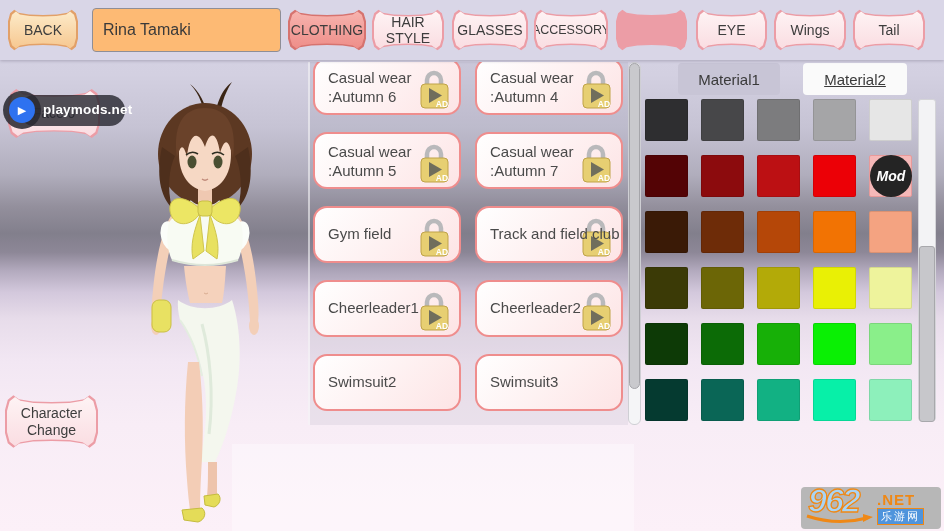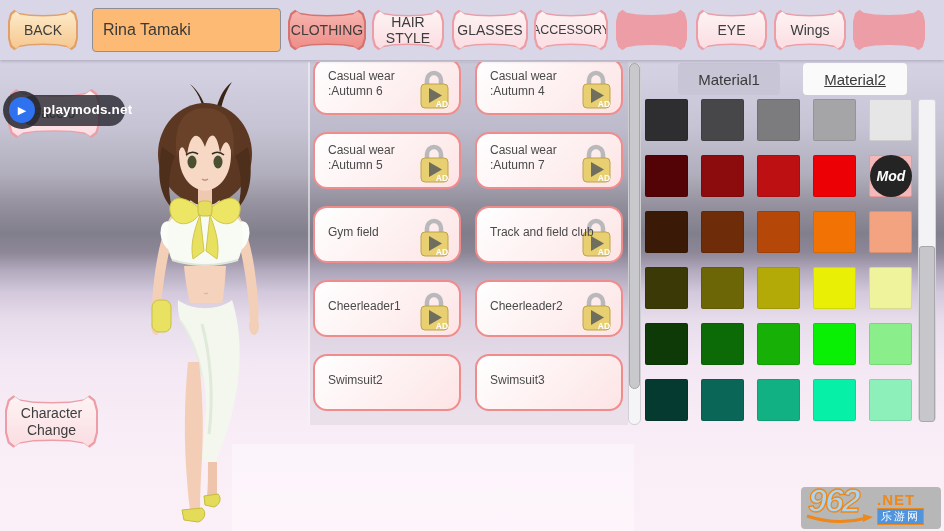--- a/index.html
+++ b/index.html
@@ -44,21 +44,21 @@
     font-weight:bold; font-size:13.5px; letter-spacing:.2px; }
   
   #list-panel { position:absolute; left:308px; top:62px; width:320px; height:363px;
     background:rgba(120,115,140,.10); border-left:2px solid rgba(255,255,255,.55);
     overflow:hidden; }
   #clothing-grid { position:absolute; left:3px; top:-4px; width:312px;
     display:grid; grid-template-columns:148px 148px; column-gap:14px; row-gap:17px; }
   .cloth-item { position:relative; width:148px; height:57px; border:2px solid #ef8d8d;
     border-radius:14px; background:linear-gradient(135deg,#ffffff,#fde4e5); }
   .cloth-label { position:relative; z-index:2; display:block; padding:10px 6px 0 13px;
-    font-size:12px; color:#4a4a4a; line-height:1.25; white-space:nowrap; }
+    font-size:15px; color:#4a4a4a; line-height:1.25; white-space:nowrap; }
   .cloth-item.two-line .cloth-label { padding-top:9px; }
   .cloth-item.single .cloth-label { padding-top:17px; }
   .lock { position:absolute; right:8px; top:7px; z-index:1; }
   #list-scrollbar { position:absolute; left:628px; top:62px; width:13px; height:363px;
     background:#f5f5f7; border:1px solid #cfcfd4; border-radius:6px; }
   #list-thumb { position:absolute; left:0px; top:0px; width:11px; height:326px;
     background:#c9c9cd; border:1px solid #a5a5aa; border-radius:6px; }
   
   .mat-tab { position:absolute; top:63px; height:32px; border-radius:4px;
     display:flex; align-items:center; justify-content:center; font-size:15px; color:#3a3a3a; }
@@ -183,20 +183,21 @@
         <div class="sk pink" style="left: 696px; top: 8px; width: 71px; height: 44px;">
           <div class="bd"></div>
           <div class="in">EYE</div>
         </div>
         <div class="sk pink" style="left: 774px; top: 8px; width: 72px; height: 44px;">
           <div class="bd"></div>
           <div class="in">Wings</div>
         </div>
         <div class="sk pink" style="left: 853px; top: 8px; width: 72px; height: 44px;">
           <div class="bd"></div>
+          <div class="in">Tail</div>
         </div>
       </div>
   </div>
 
   <div class="sk pink" style="left:8px;top:87px;width:92px;height:53px;">
     <div class="bd"></div>
     <div class="in">Face 0</div>
   </div>
 
   <div id="playmods">

